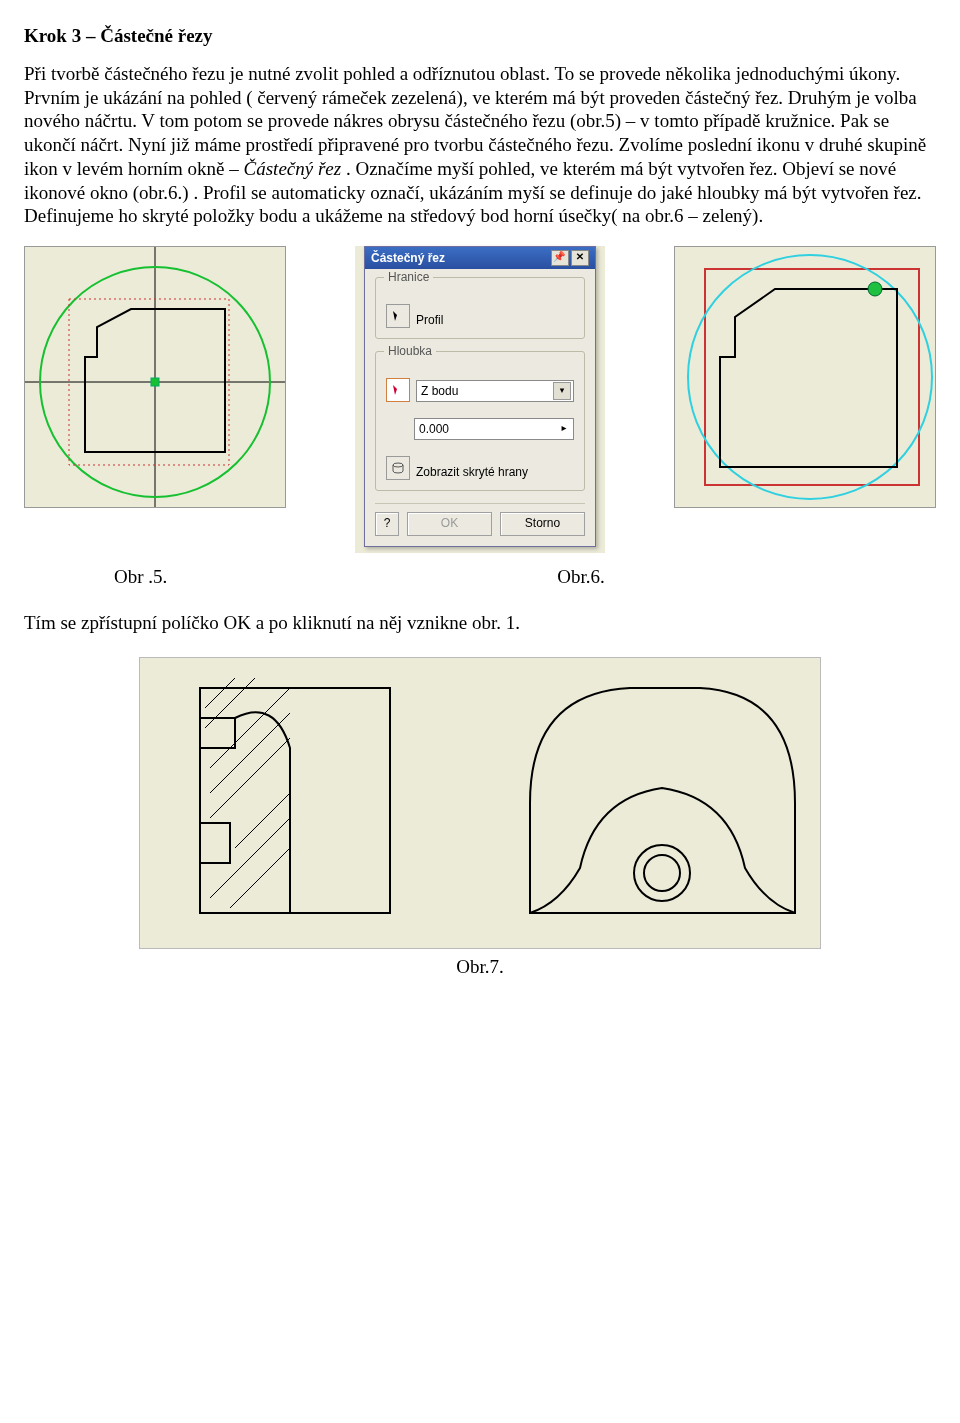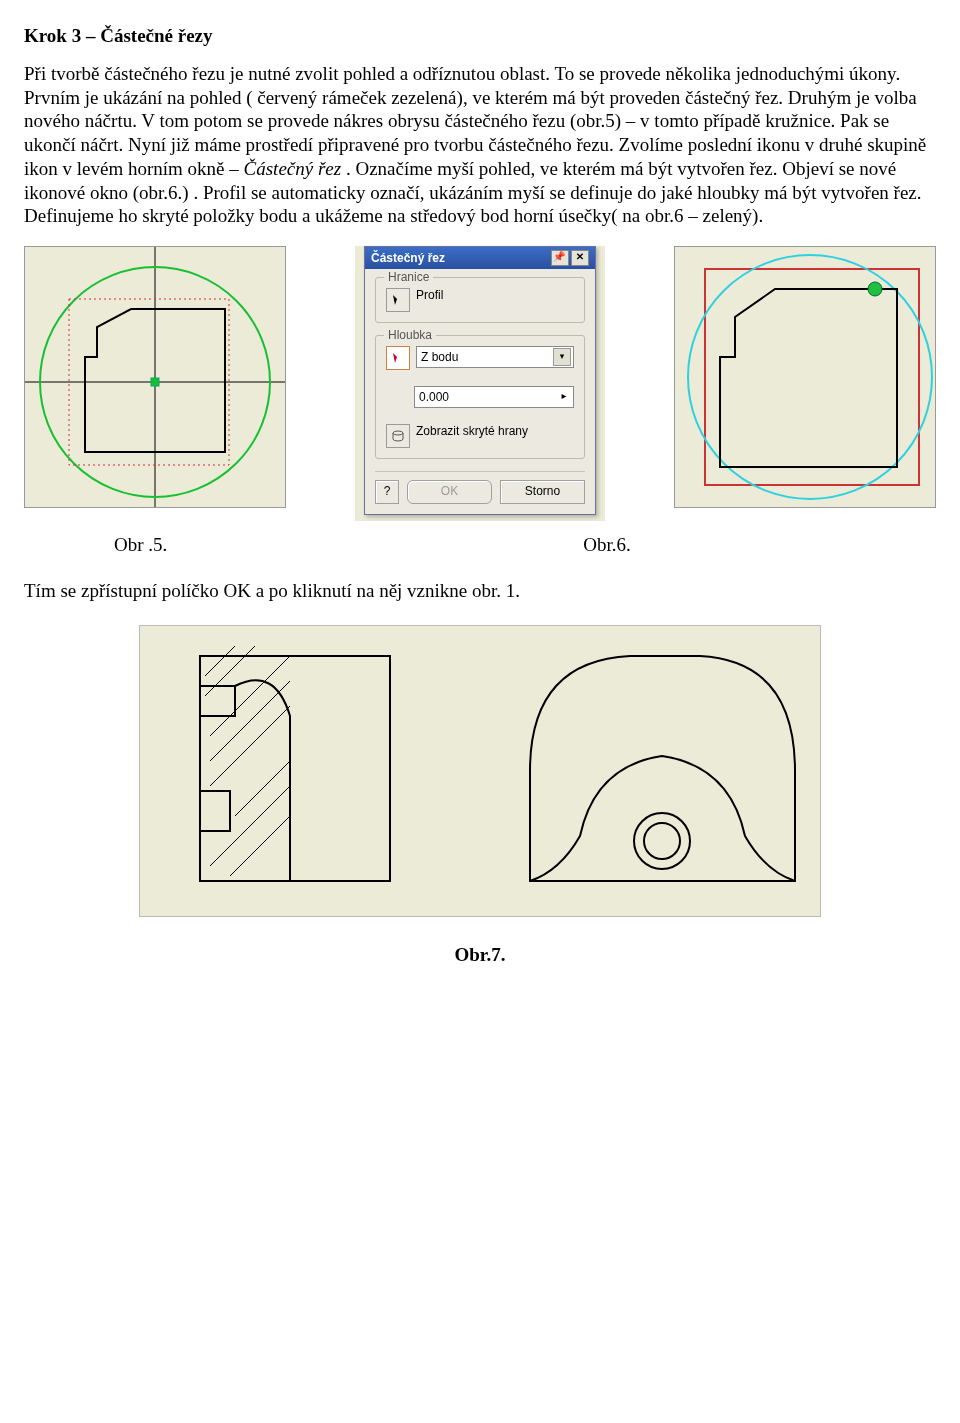--- a/index.html
+++ b/index.html
@@ -71,36 +71,36 @@
     font-size: 10px;
     line-height: 12px;
     text-align: center;
     color: #000;
   }
   .dlg-body { padding: 8px 10px 10px 10px; }
 
   .group {
     border: 1px solid #bdbaa8;
     border-radius: 3px;
-    padding: 10px 10px 10px 10px;
+    padding: 26px 10px 10px 10px;
     margin-bottom: 12px;
     position: relative;
   }
   .group-label {
     position: absolute;
     top: -8px;
     left: 8px;
     background: #eceae0;
     padding: 0 4px;
     color: #555;
   }
 
   .row {
     display: flex;
-    align-items: flex-start;
+    align-items: flex-end;
     gap: 6px;
   }
 
   .icon-btn {
     width: 22px; height: 22px;
     border: 1px solid #9a9a9a;
     background: #eceae0;
     display: flex; align-items: center; justify-content: center;
     font-size: 12px;
   }
@@ -145,57 +145,56 @@
   }
   .btn {
     flex: 1;
     height: 22px;
     border: 1px solid #a0a0a0;
     background: #eceae0;
     text-align: center;
     line-height: 20px;
     box-shadow: inset 1px 1px 0 #fff;
   }
-  .btn.disabled { color: #9a9a9a; border-radius: 6px; }
+  .btn.disabled { color: #9a9a9a; }
   .help-btn {
     width: 22px; height: 22px;
     border: 1px solid #a0a0a0;
     background: #eceae0;
     text-align: center; line-height: 20px;
     box-shadow: inset 1px 1px 0 #fff;
   }
 
   
   .fig6 {
     width: 260px;
     height: 260px;
     position: relative;
     border: 1px solid #999;
   }
   .fig6 svg { position: absolute; inset: 0; }
 
   .caption-row {
     display: flex;
     margin: 12px 0 22px 0;
-    gap: 26px;
   }
   .caption-row .cap-left { margin-left: 90px; }
   .caption-row .cap-right { margin-left: 390px; }
 
   
   .fig7 {
     width: 680px;
     height: 290px;
     margin: 22px auto 6px auto;
     position: relative;
     border: 1px solid #bbb;
   }
   .fig7 svg { position: absolute; inset: 0; }
 
-  .fig7-caption { text-align: center; margin-top: 26px; font-weight: bold; }
+  .fig7-caption { text-align: center; margin-top: 6px; }
 </style>
 </head>
 <body>
 
 <p class="para bold">Krok 3 – Částečné řezy</p>
 
 <p class="para">
   <span>Při tvorbě částečného řezu je nutné zvolit pohled a odříznutou oblast. To se provede několika jednoduchými úkony. Prvním je ukázání na pohled ( červený rámeček zezelená), ve kterém má být proveden částečný řez. Druhým je volba nového náčrtu. V tom potom se provede nákres obrysu částečného řezu (obr.5) – v tomto případě kružnice. Pak se ukončí náčrt. Nyní již máme prostředí připravené pro tvorbu částečného řezu. Zvolíme poslední ikonu v druhé skupině ikon v levém horním okně – </span>
   <span class="italic">Částečný řez</span>
   <span>. Označíme myší pohled, ve kterém má být vytvořen řez. Objeví se nové ikonové okno (obr.6.) . Profil se automaticky označí, ukázáním myší se definuje do jaké hloubky má být vytvořen řez. Definujeme ho skryté položky bodu a ukážeme na středový bod horní úsečky( na obr.6 – zelený).</span>

